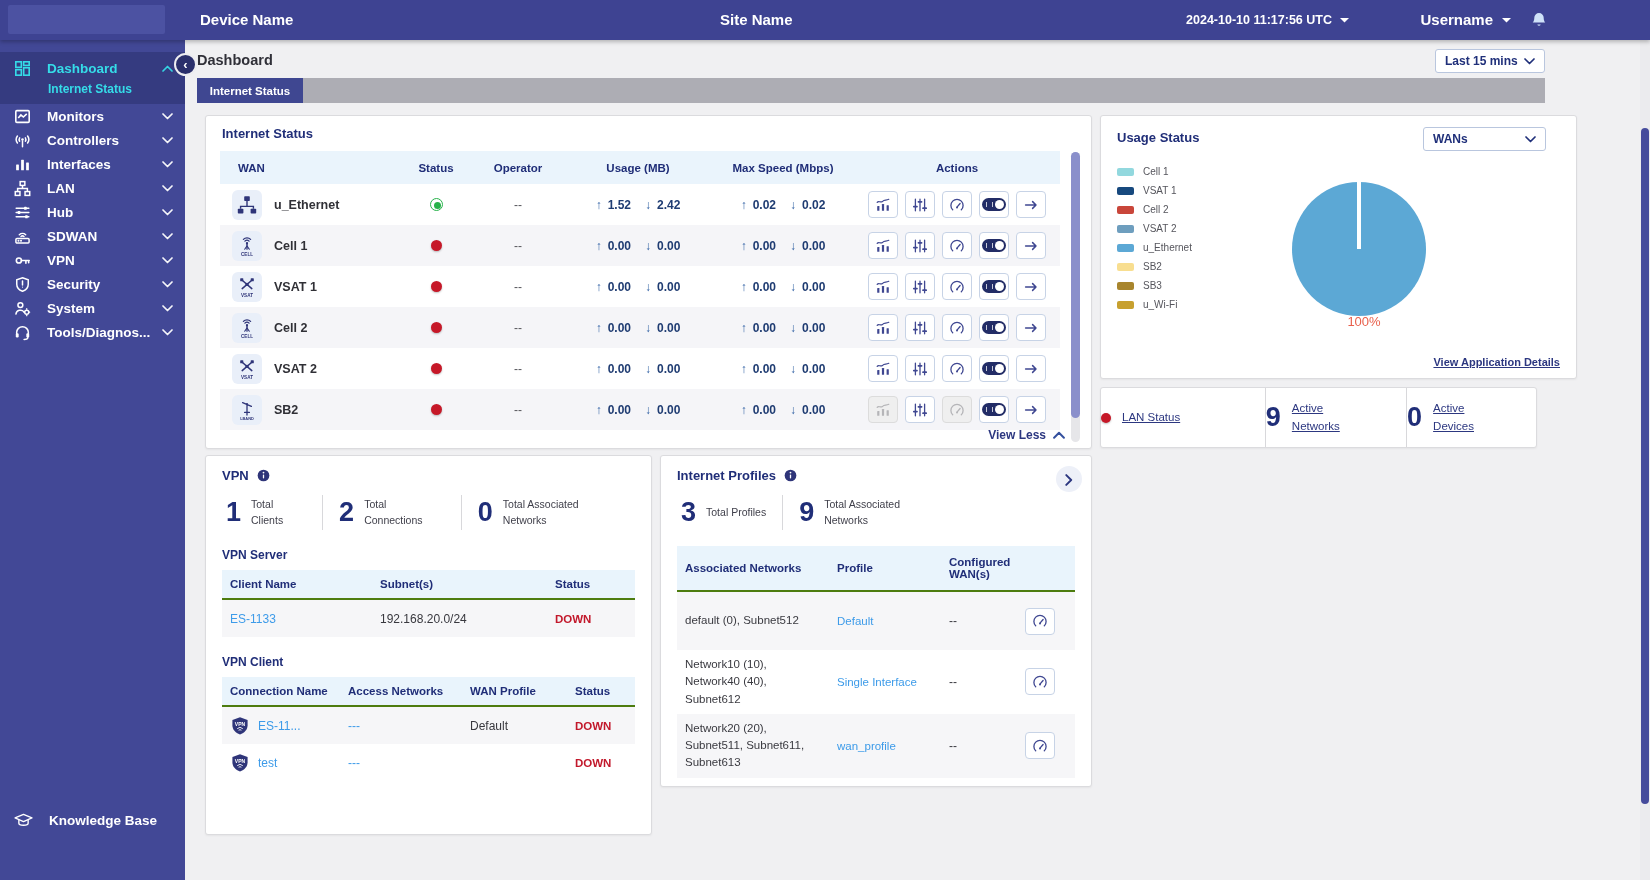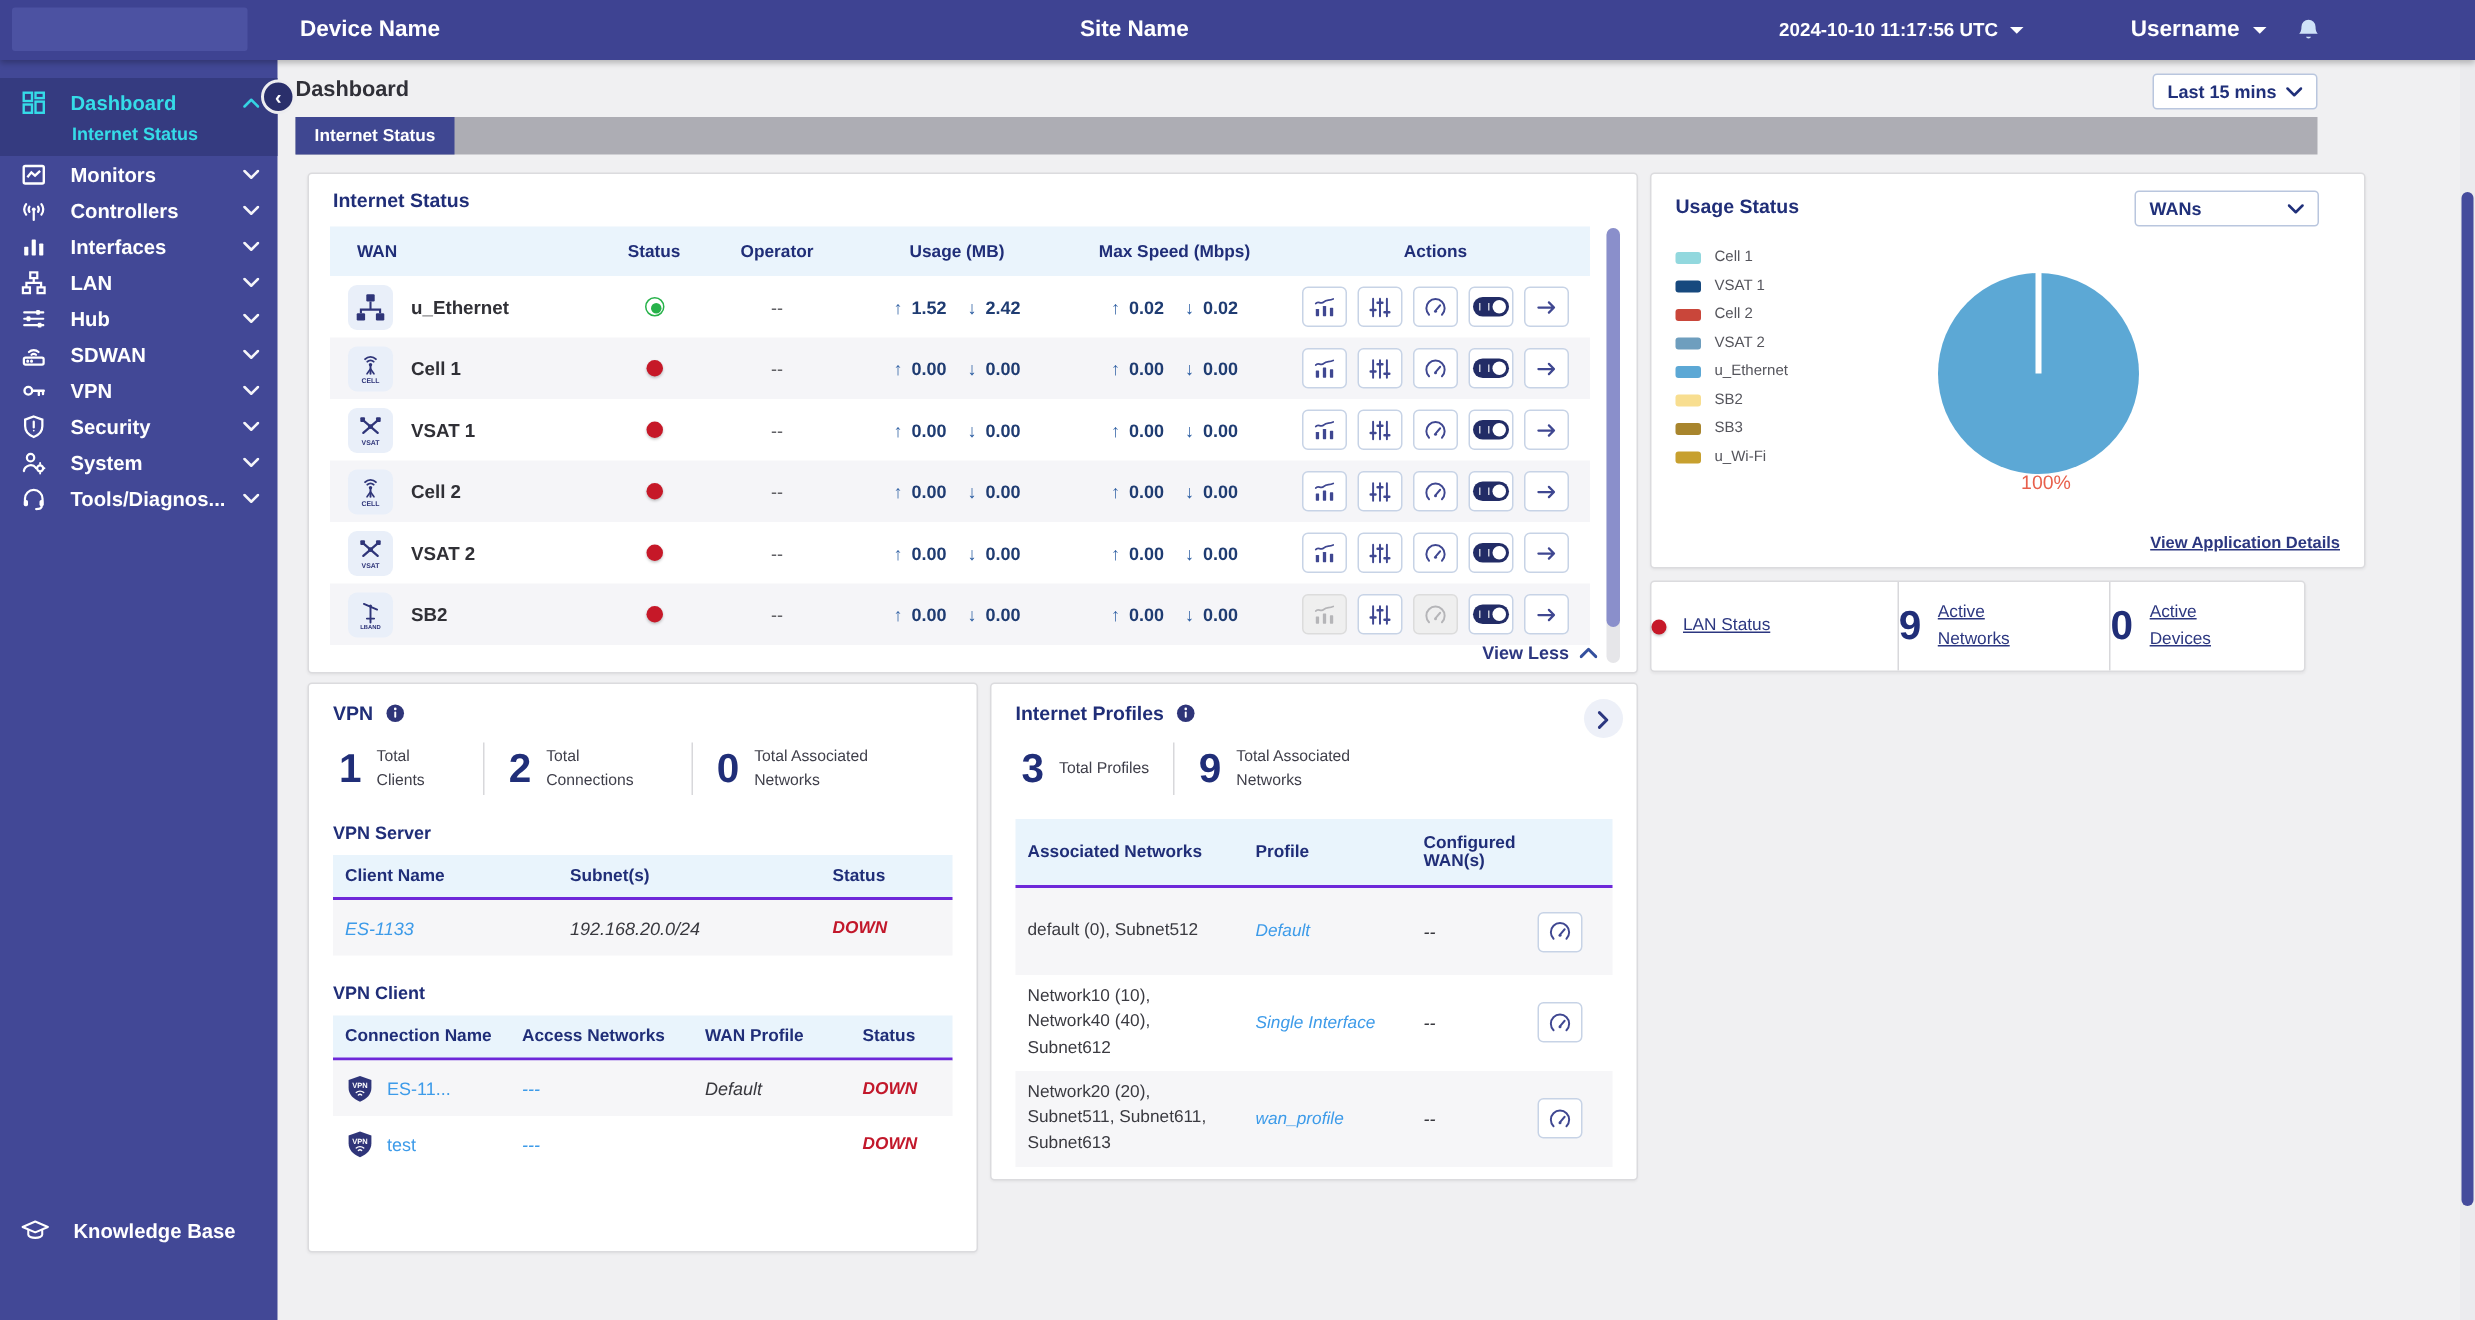--- a/index.html
+++ b/index.html
@@ -111,27 +111,27 @@
   .stat-label{font-size:10.5px;color:#3F3F4A;line-height:1.45;max-width:120px;}
 
   
   .vpn-card{left:20px;top:415px;width:447px;height:380px;padding:12px 16px;}
   .title-row{display:flex;align-items:center;gap:8px;}
   .info-icn{display:inline-flex;width:13px;height:13px;}
   .info-icn svg{width:13px;height:13px;}
   .vpn-stats{margin-top:12px;}
   .sub-title{font-size:12px;font-weight:bold;color:#202E78;margin-top:18px;}
   .mini-table{margin-top:8px;}
-  .mt-head{display:grid;height:30px;background:#E9F4FC;align-items:center;border-bottom:2px solid #6d28d9;}
+  .mt-head{display:grid;height:30px;background:#E9F4FC;align-items:center;border-bottom:2px solid #4d7c0f;}
   .mt-col{font-size:11.5px;font-weight:bold;color:#202E78;padding-left:8px;}
   .mt-row{display:grid;min-height:37px;align-items:center;}
   .mt-row.g{background:#F6F6F8;}
   .srv-grid{grid-template-columns:150px 175px 1fr;}
   .cli-grid{grid-template-columns:118px 122px 105px 1fr;}
-  .cell{font-size:12px;color:#38383E;padding-left:8px;font-style:italic;}
+  .cell{font-size:12px;color:#38383E;padding-left:8px;}
   .link{color:#3D9BE9;cursor:pointer;}
   .down{color:#C2182B;font-weight:bold;font-size:11.5px;}
   .conn-cell{display:flex;align-items:center;gap:8px;padding-left:8px;}
   .shield{display:inline-flex;width:20px;height:20px;flex:0 0 auto;}
   .shield svg{width:20px;height:20px;}
 
   
   .ip-card{left:475px;top:415px;width:432px;height:332px;padding:12px 16px;}
   .ip-expand{position:absolute;right:9px;top:10px;width:26px;height:26px;border-radius:50%;background:#EDF0F8;border:none;color:#2C3780;display:flex;align-items:center;justify-content:center;cursor:pointer;}
   .ip-expand svg{transform:rotate(-90deg);}

